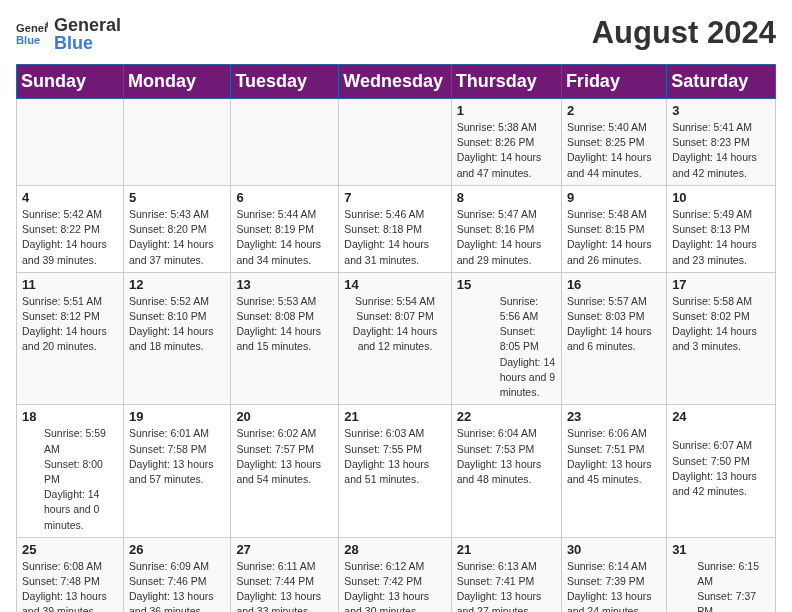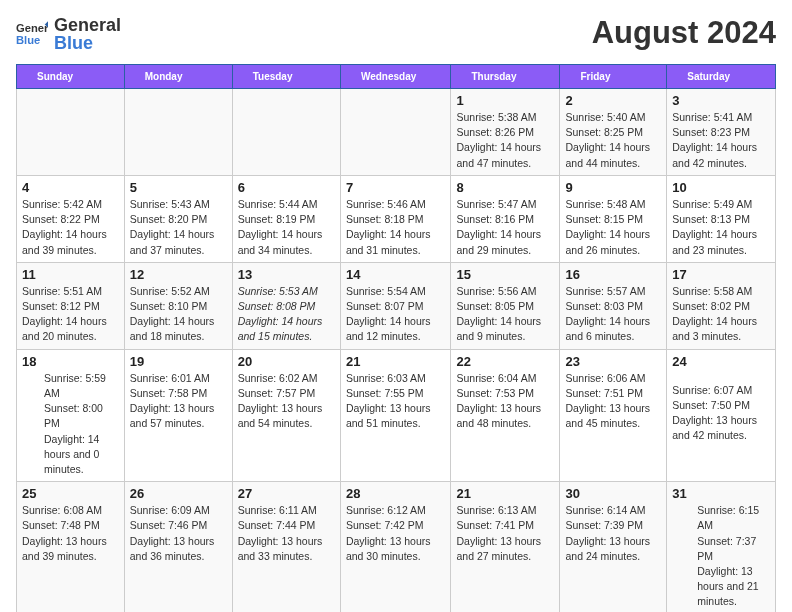--- a/index.html
+++ b/index.html
@@ -36,25 +36,25 @@
     }
     .location-title {
       font-size: 16px;
       color: #555;
     }
     table {
       width: 100%;
       border-collapse: collapse;
     }
     thead tr th {
-      background-color: #8b5cf6;
+      background-color: #701a75;
       color: #fff;
-      font-size: 10px;
+      font-size: 18px;
       font-weight: bold;
-      padding: 6px 20px;
+      padding: 6px 4px;
       border: 1px solid #2a5fa5;
       text-align: left;
     }
     tbody tr td {
       border: 1px solid #ccc;
       vertical-align: top;
       padding: 4px 5px;
       width: 113px;
       min-height: 80px;
       font-size: 11px;
@@ -189,33 +189,33 @@
 Daylight: 14 hours and 20 minutes.</div>
         </td>
         <td>
           <div class="day-number">12</div>
           <div class="day-info" style="white-space: pre-line;">Sunrise: 5:52 AM
 Sunset: 8:10 PM
 Daylight: 14 hours and 18 minutes.</div>
         </td>
         <td>
           <div class="day-number">13</div>
-          <div class="day-info" style="white-space: pre-line; font-style: italic;">Sunrise: 5:53 AM
+          <div class="day-info" style="white-space: pre-line;">Sunrise: 5:53 AM
 Sunset: 8:08 PM
 Daylight: 14 hours and 15 minutes.</div>
         </td>
         <td>
           <div class="day-number">14</div>
-          <div class="day-info" style="white-space: pre-line;">Sunrise: 5:54 AM
+          <div class="day-info" style="white-space: pre-line; text-align: center;">Sunrise: 5:54 AM
 Sunset: 8:07 PM
 Daylight: 14 hours and 12 minutes.</div>
         </td>
         <td>
           <div class="day-number">15</div>
-          <div class="day-info" style="white-space: pre-line;">Sunrise: 5:56 AM
+          <div class="day-info" style="white-space: pre-line; margin-left: 43px;">Sunrise: 5:56 AM
 Sunset: 8:05 PM
 Daylight: 14 hours and 9 minutes.</div>
         </td>
         <td>
           <div class="day-number">16</div>
           <div class="day-info" style="white-space: pre-line;">Sunrise: 5:57 AM
 Sunset: 8:03 PM
 Daylight: 14 hours and 6 minutes.</div>
         </td>
         <td>

